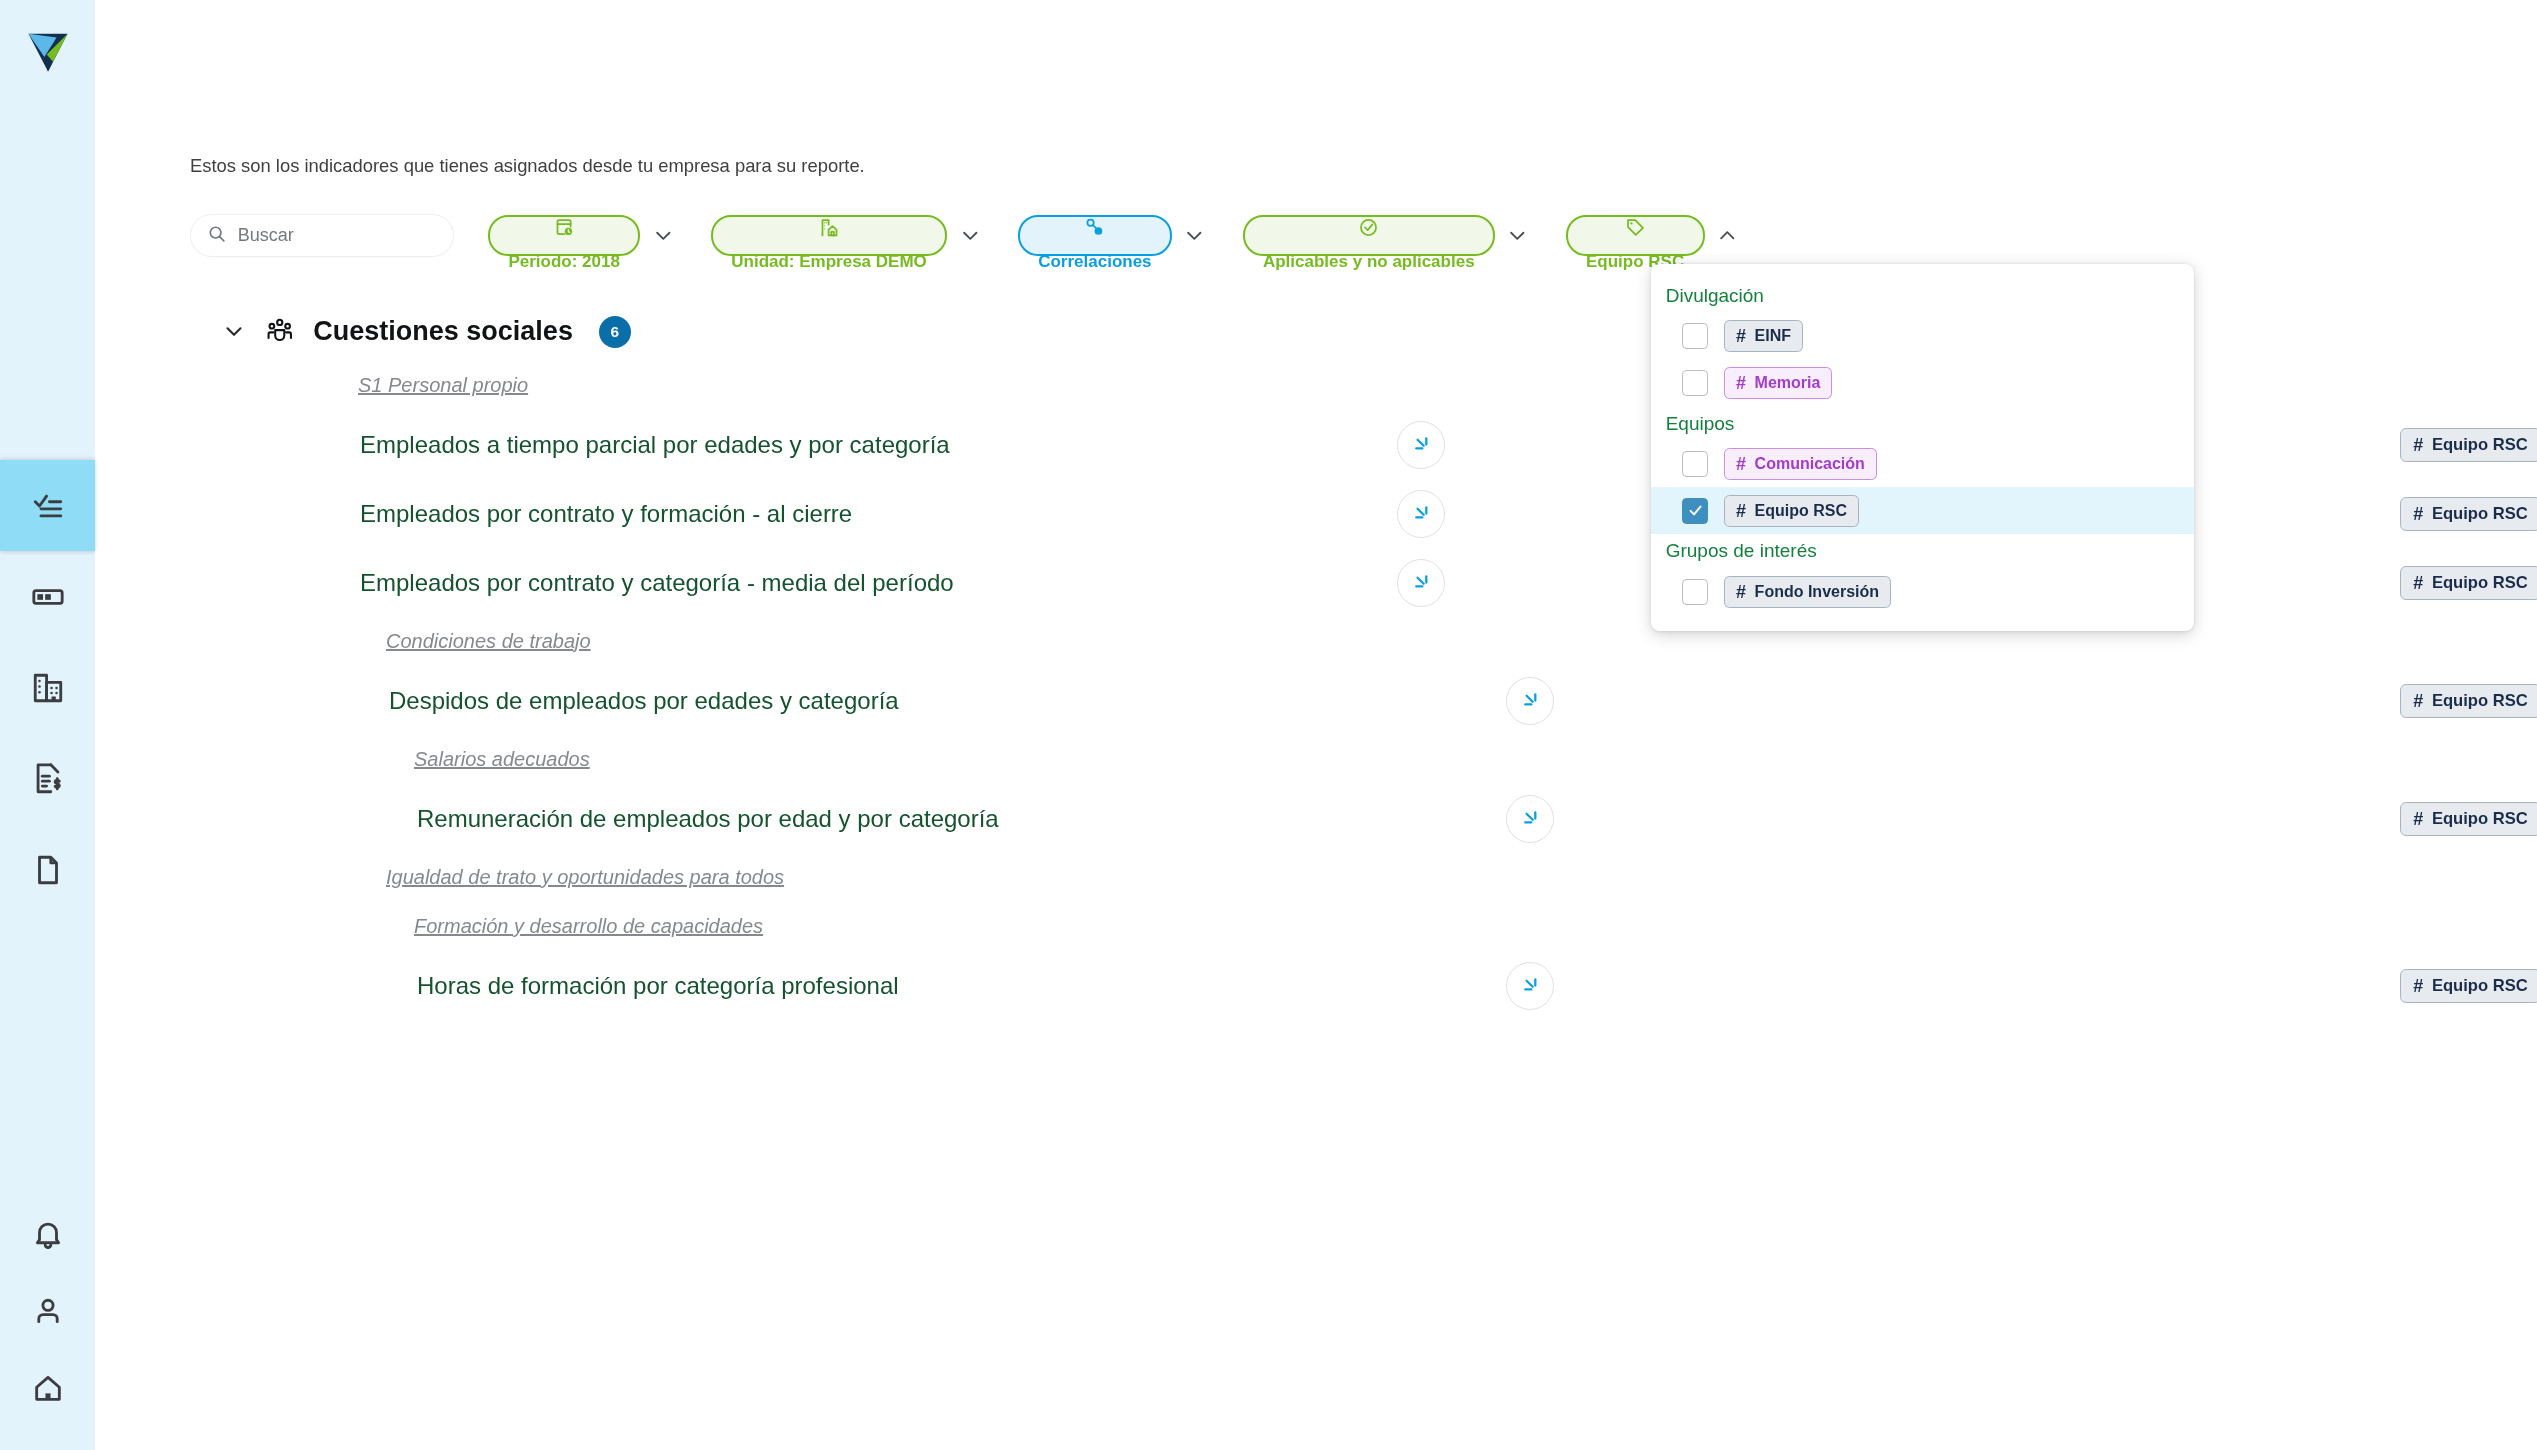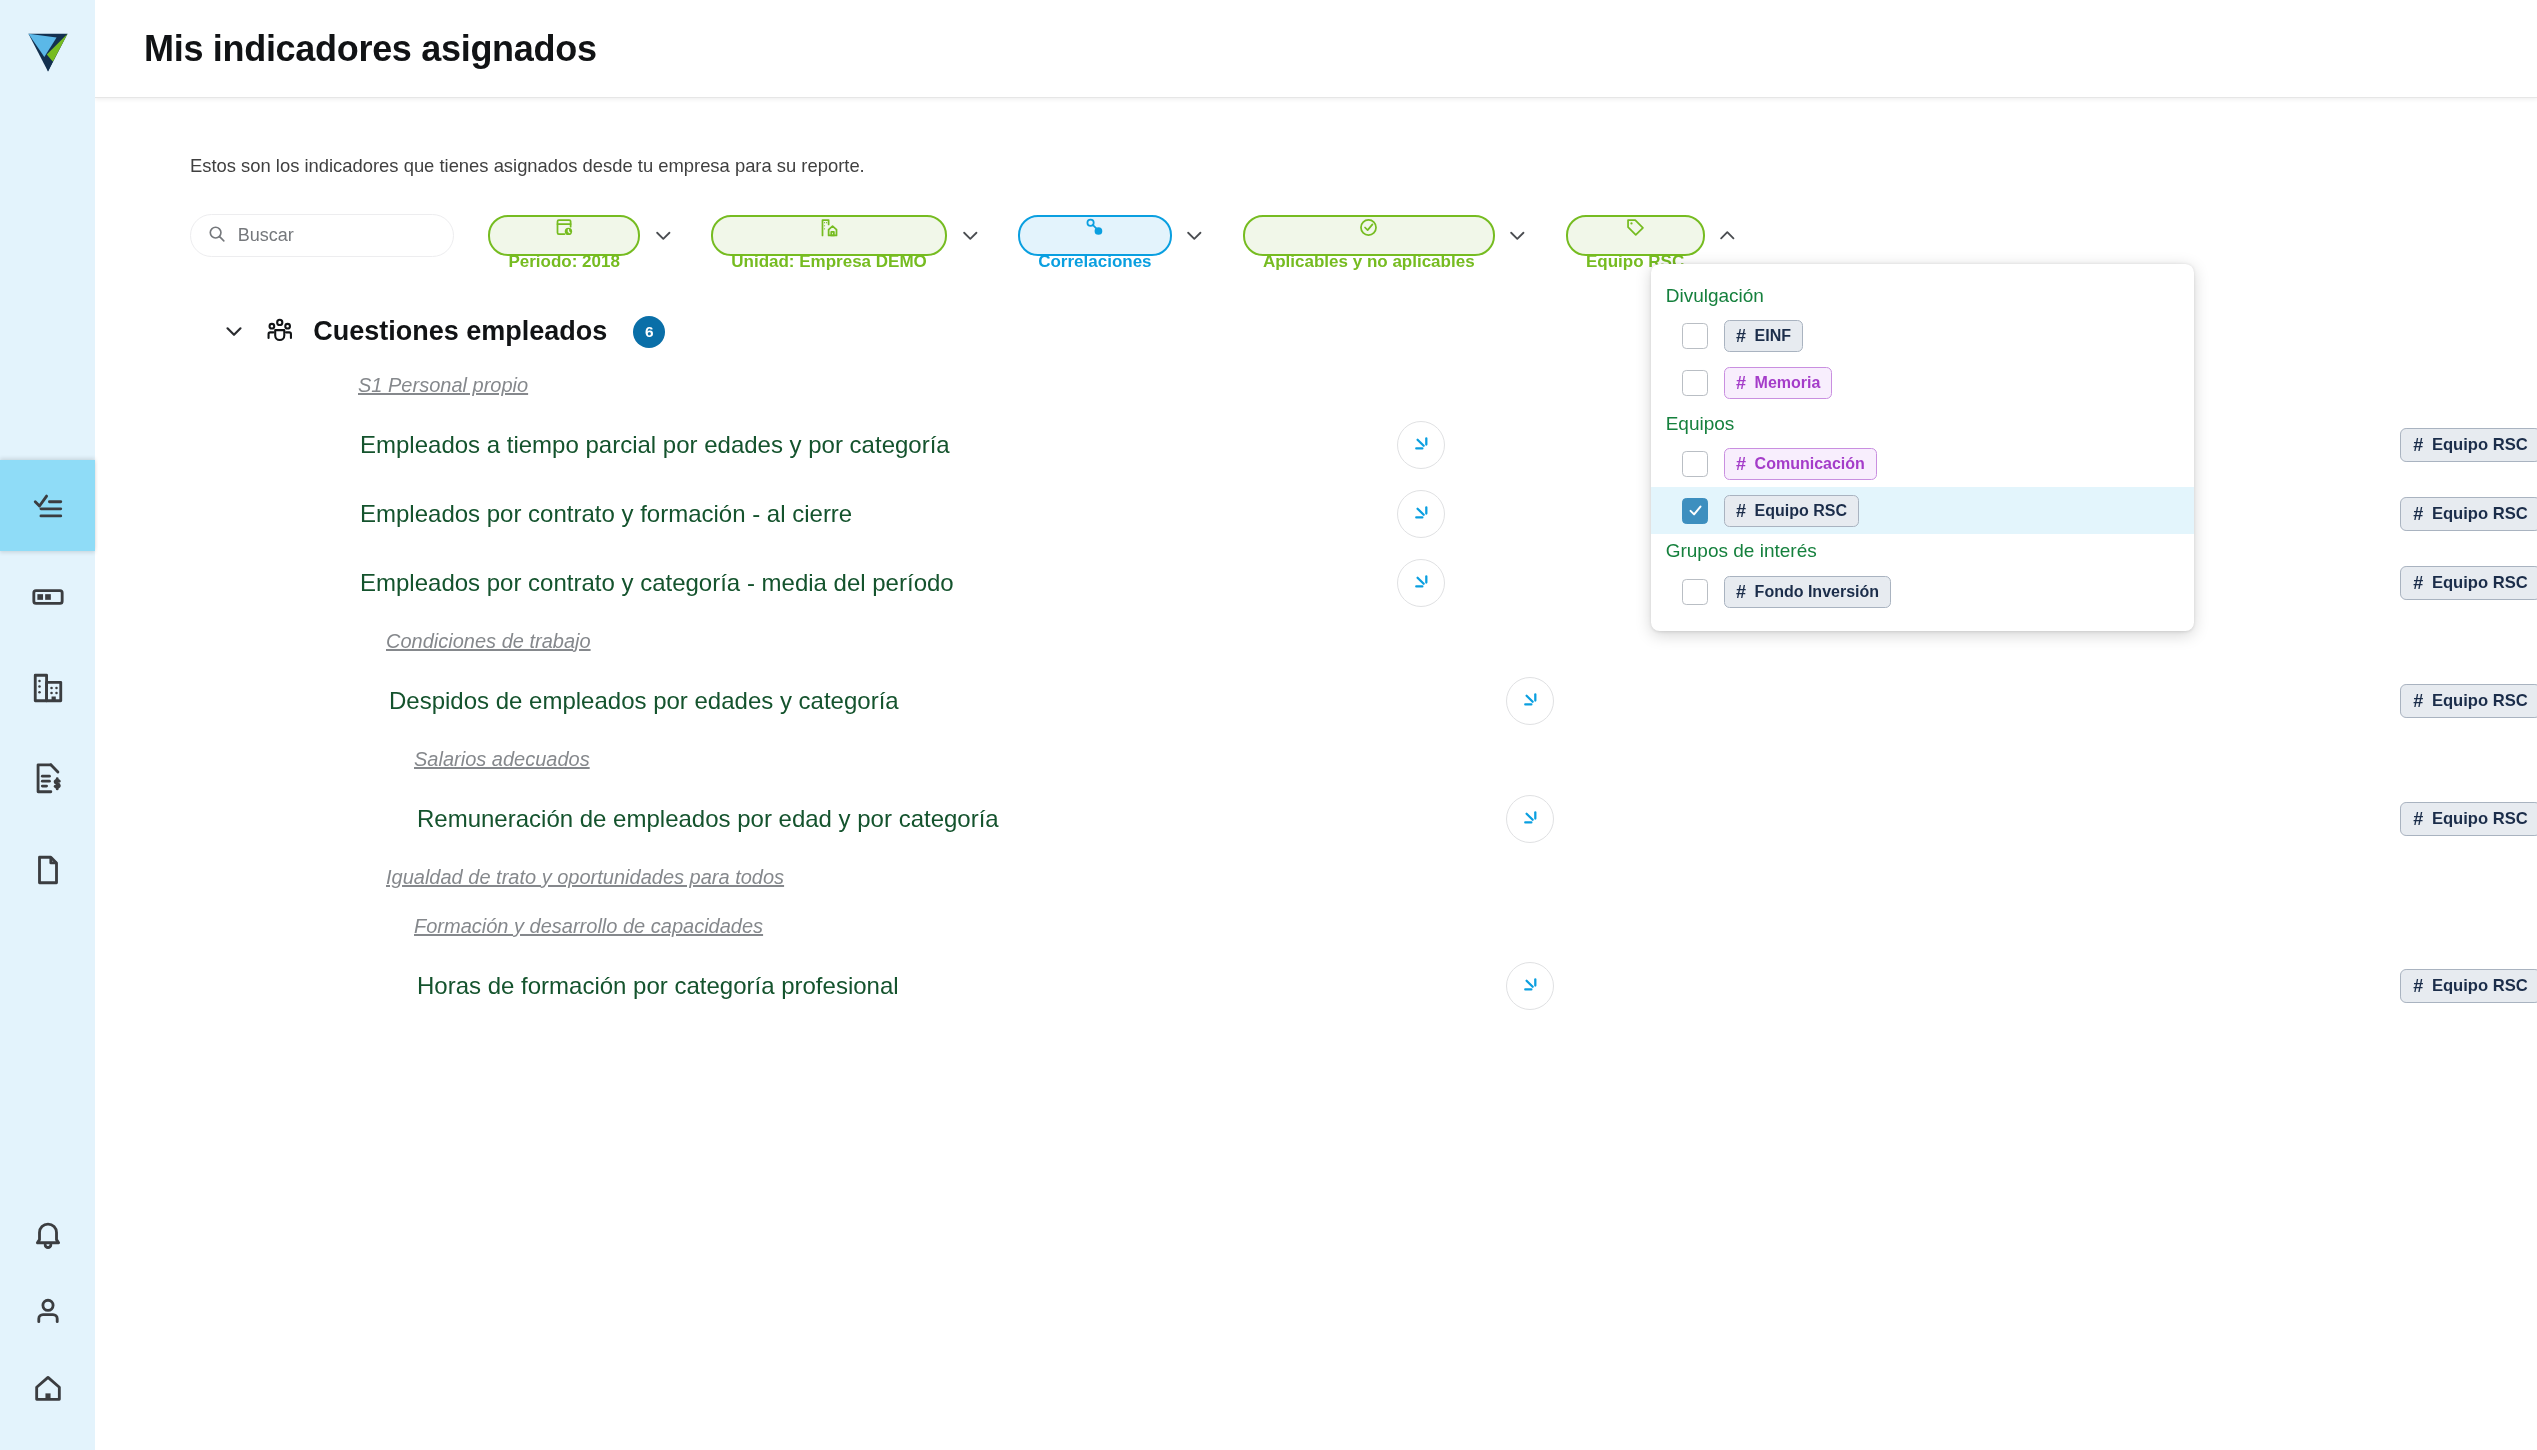--- a/index.html
+++ b/index.html
@@ -392,23 +392,20 @@
         <span>
           <svg width="34" height="34" viewBox="0 0 24 24" fill="none" stroke="#3b3d40" stroke-width="2" stroke-linecap="round" stroke-linejoin="round">
             <path d="M4 11.5L12 4.5l8 7V20H4z"></path>
             <rect x="10.2" y="15.8" width="3.6" height="4.2" fill="#3b3d40" stroke="none"></rect>
           </svg>
         </span>
       </div>
     </div>
   </nav>
 
-  <header class="header">
-    <h1 class="page-title">Mis indicadores asignados</h1>
-  </header>
 
   <main class="main">
 
     <div class="subtitle">Estos son los indicadores que tienes asignados desde tu empresa para su reporte.</div>
 
     <div class="filter-bar">
 
       <div class="search-box">
         <span>
           <svg width="19.7" height="19.7" viewBox="0 0 24 24" fill="none" stroke="#75787c" stroke-width="2" stroke-linecap="round">
@@ -524,21 +521,21 @@
         <span>
           <svg width="29.5" height="29.5" viewBox="0 0 24 24" fill="none" stroke="#111315" stroke-width="1.7" stroke-linecap="round" stroke-linejoin="round">
             <circle cx="12" cy="5.2" r="2.1"></circle>
             <circle cx="5.6" cy="8.3" r="1.9"></circle>
             <circle cx="18.4" cy="8.3" r="1.9"></circle>
             <path d="M8.3 11.5h7.4v4.3a3.7 3.7 0 0 1-3.7 3.7 3.7 3.7 0 0 1-3.7-3.7z"></path>
             <path d="M6.9 13.3H4.2a1.3 1.3 0 0 0-1.3 1.3v3.3"></path>
             <path d="M17.1 13.3h2.7a1.3 1.3 0 0 1 1.3 1.3v3.3"></path>
           </svg>
         </span>
-        <span class="section-title">Cuestiones empleados</span>
+        <span class="section-title">Cuestiones sociales</span>
         <span class="count-badge">6</span>
       </div>
 
       <div class="subhead" style="padding-left:263px">S1 Personal propio</div>
 
       <div class="row">
         <span class="row-label" style="margin-left:265px">Empleados a tiempo parcial por edades y por categoría</span>
         <span class="row-action" style="left:1302px">
           <svg width="21" height="21" viewBox="0 0 24 24" fill="none" stroke="#0a9fe0" stroke-width="2.6" stroke-linecap="round">
               <line x1="17.5" y1="5" x2="17.5" y2="12"></line>

